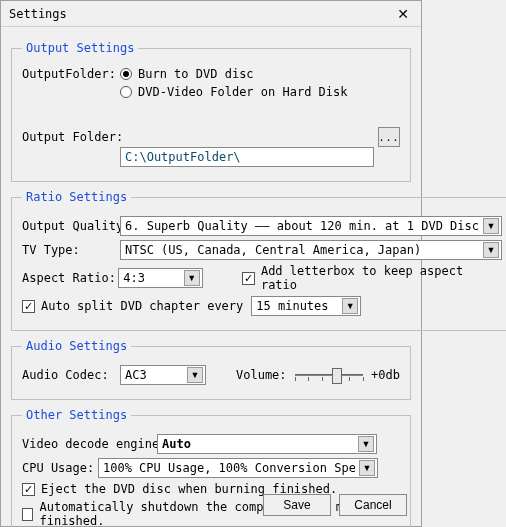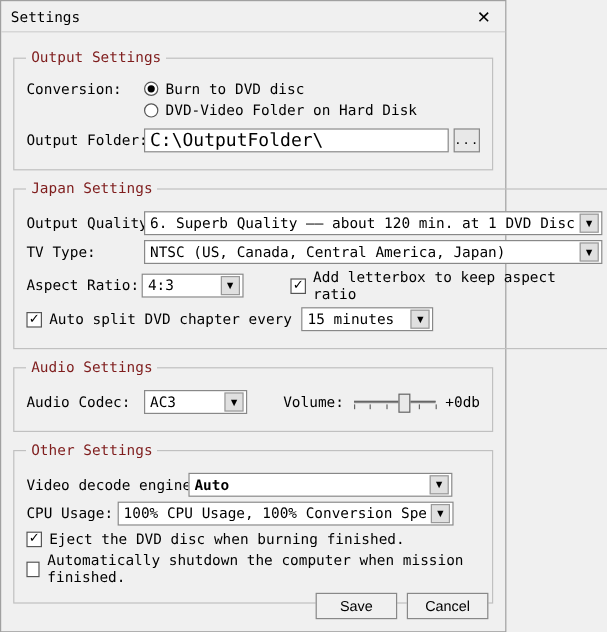--- a/index.html
+++ b/index.html
@@ -36,21 +36,21 @@
   .content {
     padding: 6px 10px 10px 10px;
   }
   fieldset {
     border: 1px solid #c0c0c0;
     margin: 8px 0 0 0;
     padding: 8px 10px 10px 10px;
   }
   legend {
     padding: 0 4px;
-    color: #7f1d1d;
+    color: #1d4ed8;
   }
   .row {
     display: flex;
     align-items: center;
     margin: 4px 0;
   }
   .label {
     white-space: nowrap;
   }
   .w-dest { width: 98px; }
@@ -91,24 +91,25 @@
     line-height: 1;
     font-family: sans-serif;
   }
   .text-input {
     flex: 1;
     height: 20px;
     border: 1px solid #888;
     background: #fff;
     padding: 0 4px;
     font-family: inherit;
-    font-size: 15px;
-    display: flex;
-    align-items: center;
-    color: #000000;
+    font-size: 12px;
+    display: flex;
+    align-items: center;
+    color: #0c4a6e;
+    margin-top: 40px;
   }
   .browse-btn {
     width: 22px; height: 20px;
     border: 1px solid #888;
     background: #e8e8e8;
     margin-left: 4px;
     display: inline-flex;
     align-items: center;
     justify-content: center;
     font-size: 10px;
@@ -196,21 +197,21 @@
     <span class="titlebar-title">Settings</span>
     <span class="close-btn">✕</span>
   </div>
 
   <div class="content">
 
     <fieldset>
       <legend>Output Settings</legend>
 
       <div class="row">
-        <span class="label w-dest">Conversion:</span>
+        <span class="label w-dest">OutputFolder:</span>
         <span class="radio">
           <span class="radio-circle">
               <span class="radio-dot"></span>
             </span>
           <span>Burn to DVD disc</span>
         </span>
       </div>
       <div class="row">
         <span class="label w-dest"></span>
         <span class="radio">
@@ -222,21 +223,21 @@
       <div class="row" style="margin-top:8px;">
         <span class="label w-of">Output Folder:</span>
         <span class="text-input">
           <span>C:\OutputFolder\</span>
         </span>
         <span class="browse-btn">...</span>
       </div>
     </fieldset>
 
     <fieldset>
-      <legend>Japan Settings</legend>
+      <legend>Ratio Settings</legend>
 
       <div class="row">
         <span class="label w-oq">Output Quality:</span>
         <div class="dropdown" style="flex:1;">
           <span class="dropdown-text">6. Superb Quality —— about 120 min. at 1 DVD Disc</span>
           <span class="dd-arrow">▼</span>
         </div>
       </div>
 
       <div class="row">

